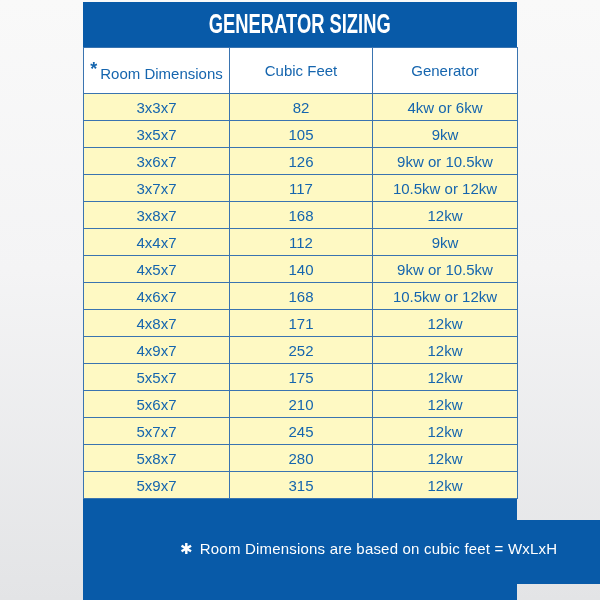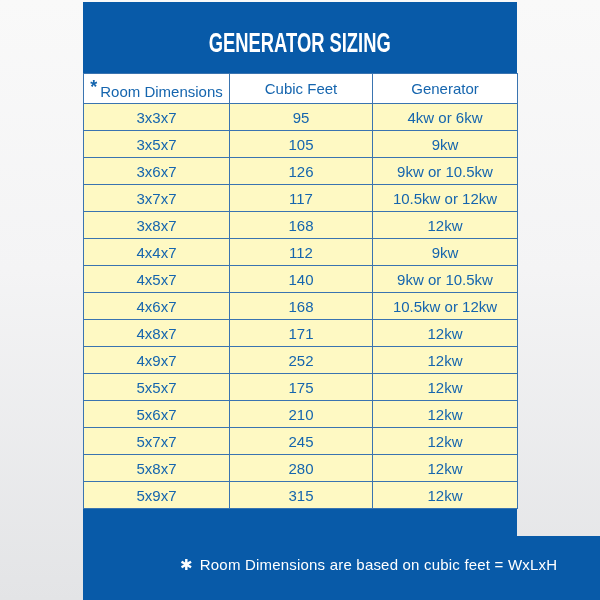--- a/index.html
+++ b/index.html
@@ -22,24 +22,23 @@
     position: absolute;
     left: 83px;
     top: 2px;
     width: 434px;
     height: 598px;
     background: #085aa8;
   }
   .title-band {
     height: 45px;
     display: flex;
-    align-items: flex-start;
+    align-items: center;
     justify-content: center;
     overflow: hidden;
-    margin-top: 26px;
   }
   .title-band h1 {
     margin: 0;
     color: #ffffff;
     font-size: 27px;
     font-weight: bold;
     letter-spacing: 0px;
     white-space: nowrap;
     transform: scaleX(0.68);
     transform-origin: center;
@@ -58,33 +57,33 @@
     border: 1.5px solid #3a74b0;
     background: #fef9c3;
     color: #1565ae;
     text-align: center;
     vertical-align: middle;
     font-size: 15px;
     font-weight: normal;
     padding: 0;
     white-space: nowrap;
   }
-  table.sizing thead tr { height: 30px; }
+  table.sizing thead tr { height: 46px; }
   table.sizing tbody tr { height: 27px; }
   table.sizing th { background: #ffffff; }
   .hdr-asterisk {
     font-weight: bold;
     font-size: 18px;
     vertical-align: 4px;
     margin-right: 3px;
   }
   .footer-band {
     position: absolute;
     left: 83px;
-    bottom: 0;
+    bottom: 16px;
     width: 434px;
     height: 64px;
     background: #085aa8;
   }
   .footer-band p {
     margin: 0;
     padding: 20px 0 0 14px;
     color: #ffffff;
     font-size: 15px;
     letter-spacing: 0.2px;
@@ -115,21 +114,21 @@
           <th>
             <span class="hdr-asterisk">*</span><span>Room Dimensions</span>
           </th>
           <th>Cubic Feet</th>
           <th>Generator</th>
         </tr>
       </thead>
       <tbody id="table-body">
           <tr>
             <td>3x3x7</td>
-            <td>95</td>
+            <td>82</td>
             <td>4kw or 6kw</td>
           </tr>
           <tr>
             <td>3x5x7</td>
             <td>105</td>
             <td>9kw</td>
           </tr>
           <tr>
             <td>3x6x7</td>
             <td>126</td>

